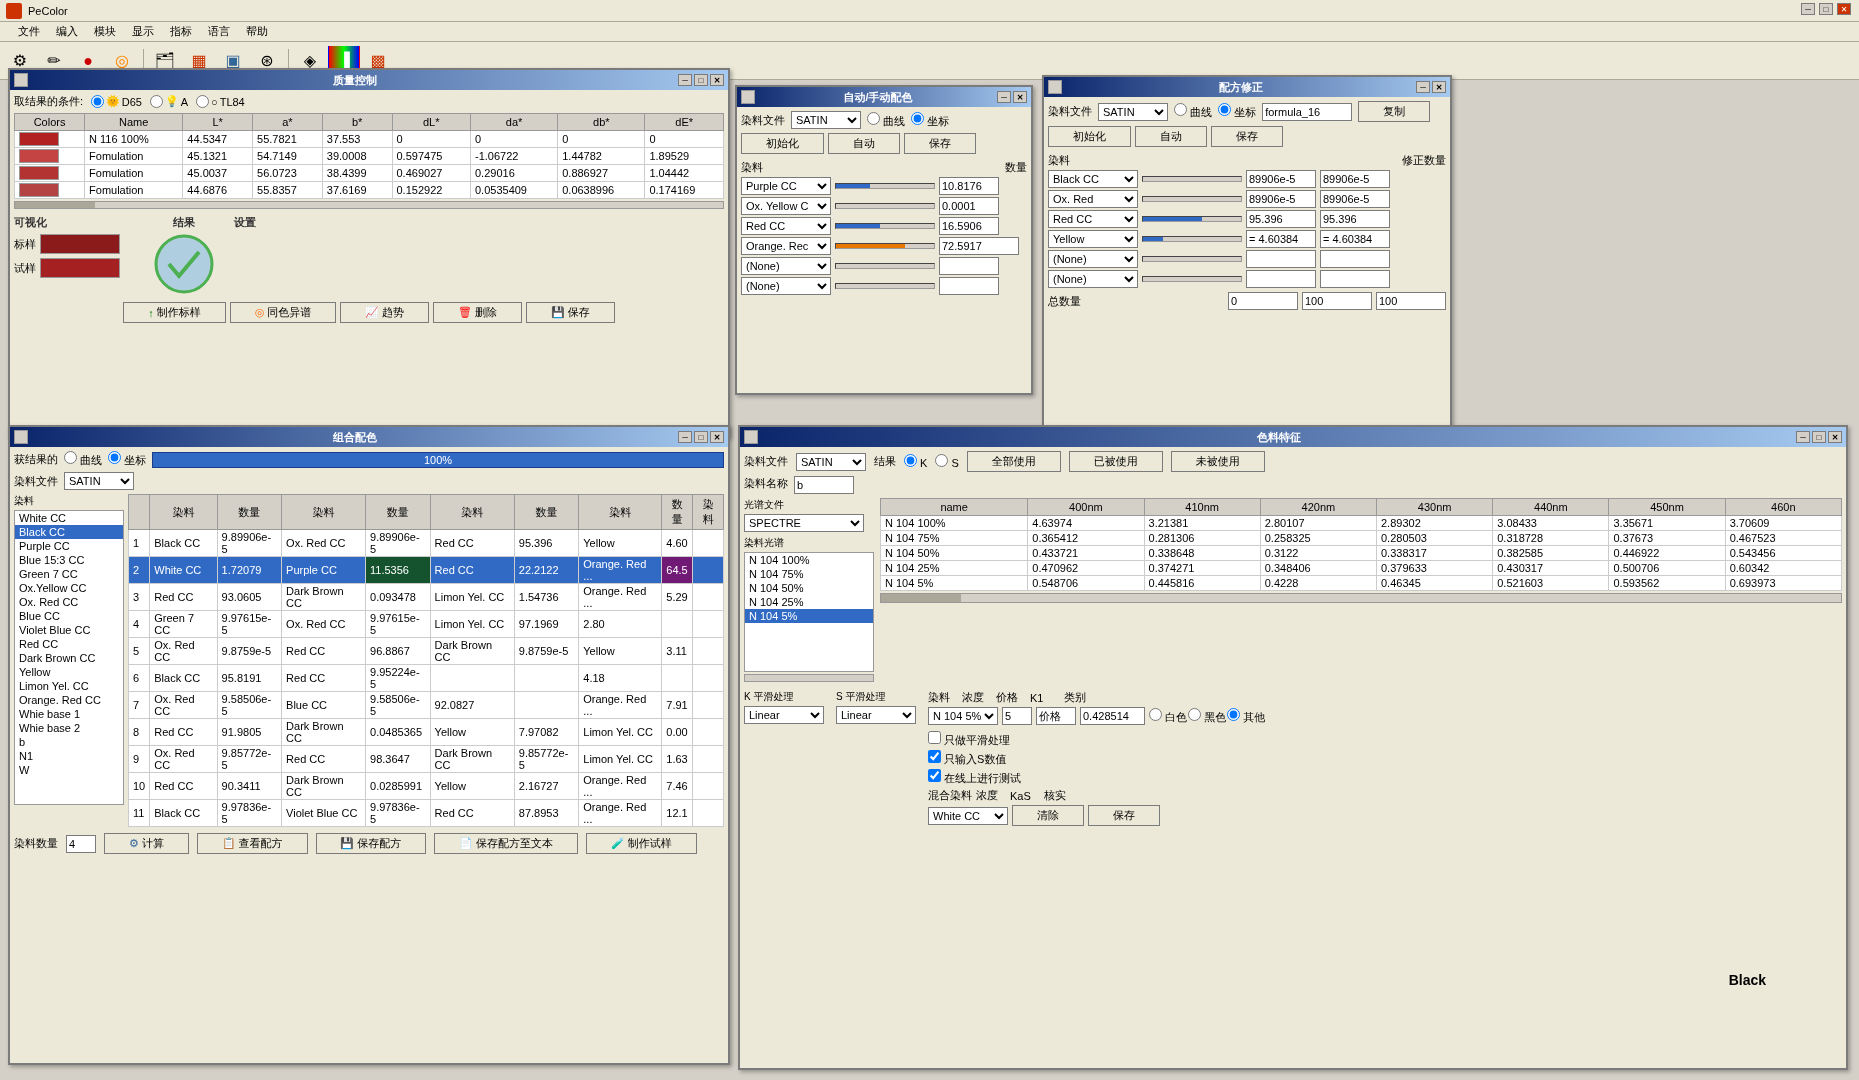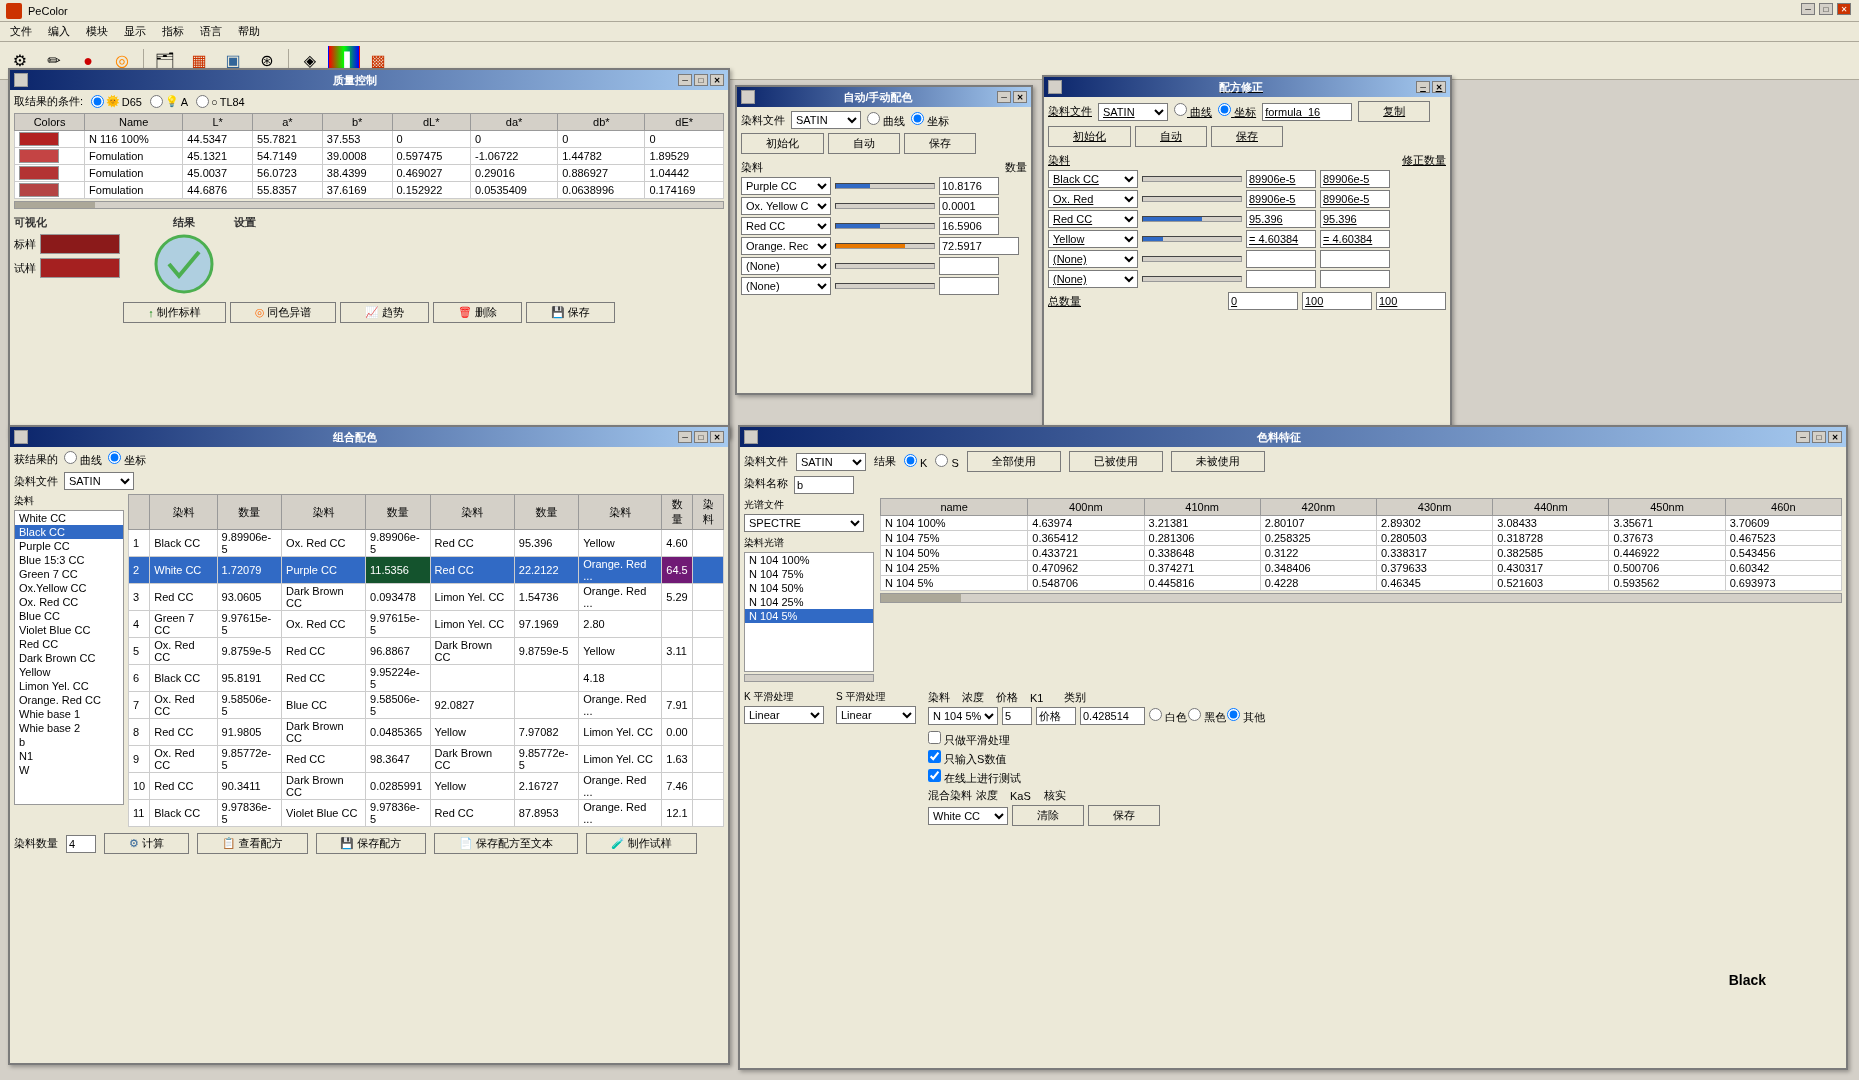--- a/index.html
+++ b/index.html
@@ -1,20 +1,20 @@
 <!DOCTYPE html>
 <html><head>
   <meta charset="utf-8">
   <style>
     * { box-sizing: border-box; margin: 0; padding: 0; font-family: 'Microsoft YaHei', Arial, sans-serif; font-size: 11px; }
     body { background: #d4d0c8; width: 1859px; height: 1080px; overflow: hidden; position: relative; }
     
     
     .app-titlebar { background: #ece9d8; border-bottom: 1px solid #aca899; height: 22px; display: flex; align-items: center; padding: 0 6px; position: relative; }
-    .app-menu { background: #ece9d8; border-bottom: 1px solid #aca899; height: 20px; display: flex; align-items: center; padding: 0 2px; }
+    .app-menu { background: #ece9d8; border-bottom: 1px solid #aca899; height: 20px; display: flex; align-items: center; padding: 0 10px; }
     .app-menu span { padding: 2px 8px; cursor: pointer; font-size: 11px; }
     .toolbar { background: #ece9d8; border-bottom: 1px solid #aca899; height: 38px; display: flex; align-items: center; padding: 2px 4px; gap: 2px; }
     .toolbar-btn { width: 32px; height: 30px; background: #ece9d8; border: 1px solid transparent; display: flex; align-items: center; justify-content: center; cursor: pointer; font-size: 16px; }
     .toolbar-sep { width: 1px; height: 24px; background: #aca899; margin: 0 3px; }
     
     
     .window { position: absolute; background: #ece9d8; border: 2px solid #7b7b7b; box-shadow: 2px 2px 4px rgba(0,0,0,0.3); }
     .window-titlebar { background: linear-gradient(to right, #0a246a, #a6caf0); height: 20px; display: flex; align-items: center; justify-content: space-between; padding: 0 4px; color: white; font-size: 11px; font-weight: bold; }
     .window-titlebar .win-btns { display: flex; gap: 2px; }
     .win-btn { width: 14px; height: 12px; background: #d4d0c8; border: 1px solid #7b7b7b; font-size: 8px; display: flex; align-items: center; justify-content: center; cursor: pointer; color: black; }
@@ -311,21 +311,21 @@
     <select class="select-field" style="width:90px;"><option>(None)</option></select>
     <div style="width:100px;height:6px;background:#d4d0c8;border:1px inset #999;">
       <div style="width:0%;height:100%;background:#316ac5;"></div>
     </div>
     <input class="input-field" style="width: 60px;" value="">
   </div>
       </div>
   </div>
 </div>
 
-<div class="window" style="left:1042px;top:75px;width:410px;height:380px;text-decoration:underline;">
+<div class="window" style="left:1042px;top:75px;width:410px;height:380px;">
   <div class="window-titlebar">
     <span style="width:14px;height:14px;background:#d4d0c8;border:1px solid #999;margin-right:4px;display:inline-block;"></span>
     <span>配方修正</span>
     <div class="win-btns">
       <div class="win-btn">─</div>
       <div class="win-btn">✕</div>
     </div>
   </div>
   <div class="window-content">
     <div style="display:flex;align-items:center;gap:6px;margin-bottom:4px;flex-wrap:wrap;">
@@ -425,20 +425,23 @@
       <div class="win-btn">□</div>
       <div class="win-btn">✕</div>
     </div>
   </div>
   <div class="window-content">
     <div style="display:flex;align-items:center;gap:6px;margin-bottom:4px;">
       <span>获结果的</span>
       <label><input type="radio" name="cc_view" style=""> <span>曲线</span></label>
       <label><input type="radio" name="cc_view" checked="" style=""> <span>坐标</span></label>
 
+      <div style="flex:1;height:16px;background:#316ac5;border:1px solid #1a3e8a;display:flex;align-items:center;justify-content:center;color:white;font-size:10px;">
+        <span>100%</span>
+      </div>
     </div>
     <div style="display:flex;align-items:center;gap:6px;margin-bottom:4px;">
       <span>染料文件</span>
       <select class="select-field" style="width:70px;">
         <option>SATIN</option>
       </select>
     </div>
 
     <div style="display:flex;gap:4px;">
 

